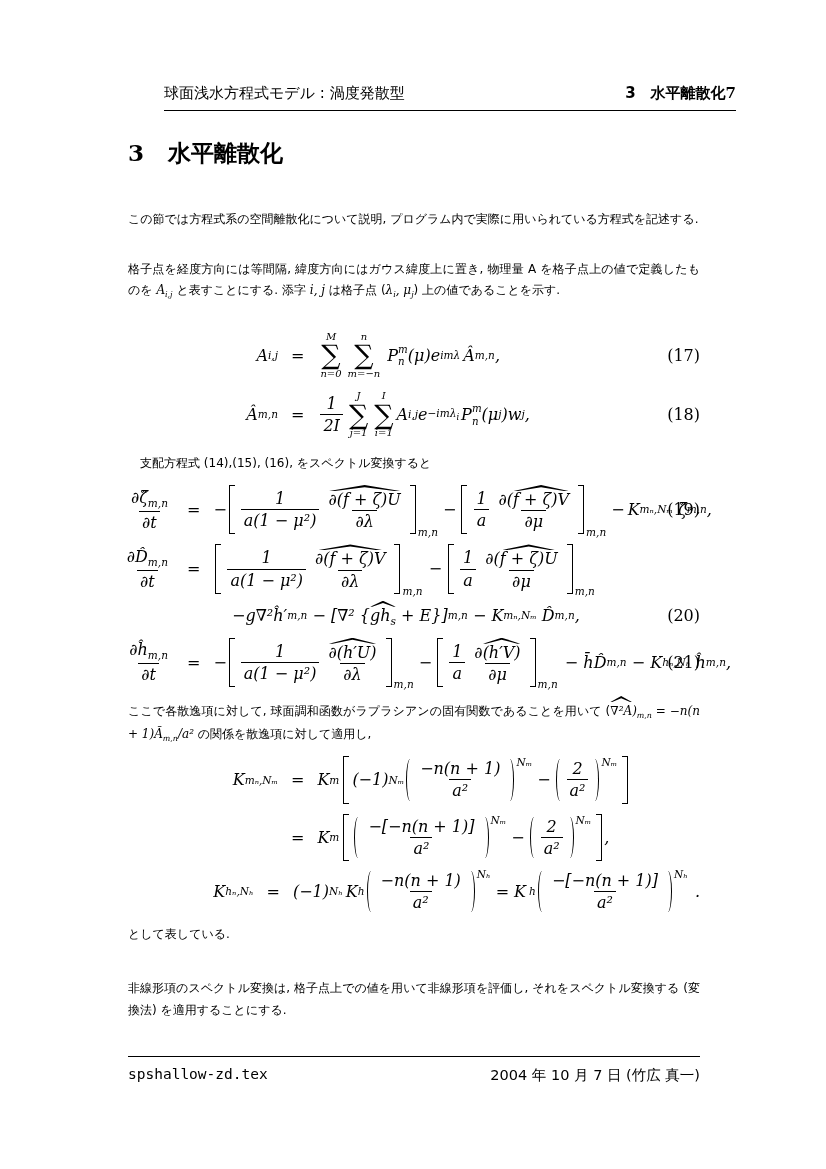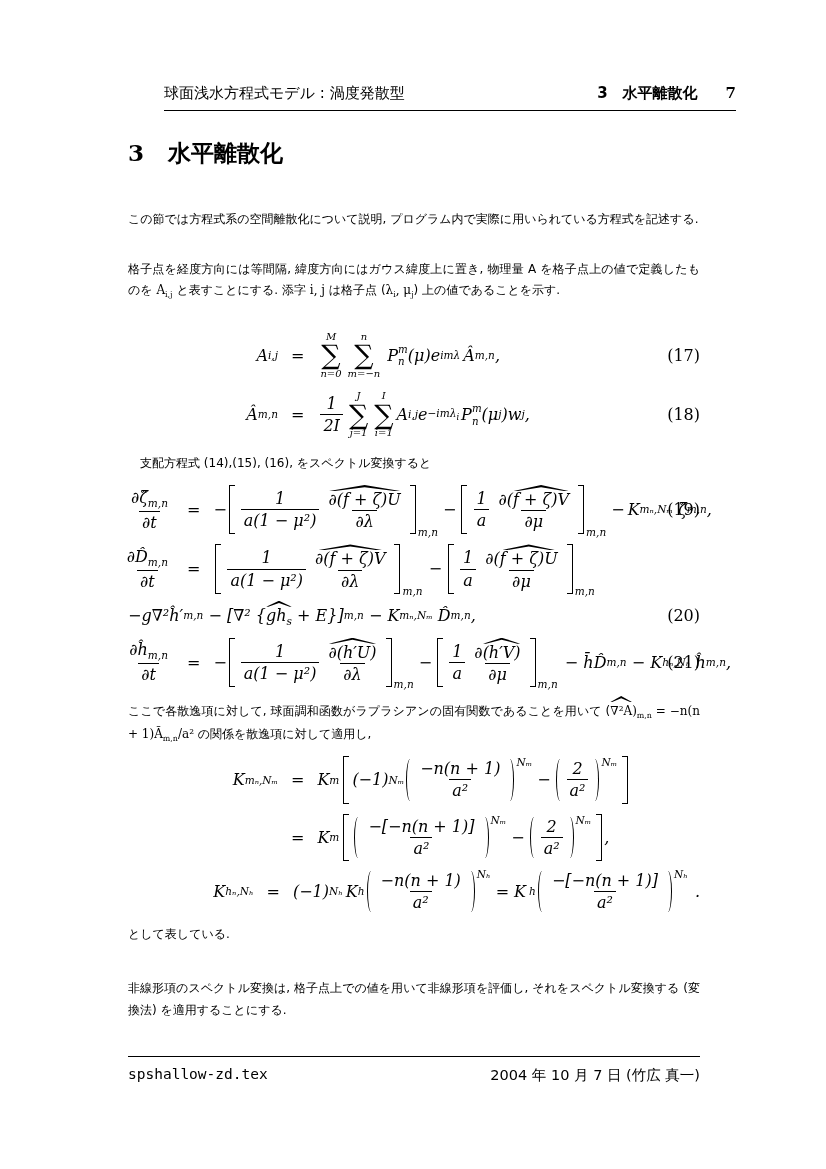--- a/index.html
+++ b/index.html
@@ -1,32 +1,32 @@
 <!DOCTYPE html>
 <html><head>
 <meta charset="utf-8">
 <style>
   html,body{margin:0;padding:0;background:#ffffff;}
   .page{position:relative;width:826px;height:1169px;background:#ffffff;color:#000;overflow:hidden;}
 
   
   .header{position:absolute;top:84px;left:128px;width:572px;display:flex;justify-content:space-between;align-items:flex-end;padding-bottom:7px;border-bottom:1px solid #000;font-size:15px;margin-left:36px;}
   .h-left{font-family:"DejaVu Sans","Liberation Sans",sans-serif;}
-  .h-right{display:flex;align-items:baseline;gap:28px;font-weight:bold;}
+  .h-right{display:flex;align-items:baseline;font-weight:bold;}
   .h-sec{font-family:"DejaVu Sans","Liberation Sans",sans-serif;}
   .h-page{font-family:"DejaVu Serif","Liberation Serif",serif;}
 
   .content{position:absolute;top:138px;left:128px;width:572px;}
 
   .heading{display:flex;align-items:baseline;gap:24px;font-size:23px;font-weight:bold;margin:0 0 40px 0;}
   .heading .num{font-family:"DejaVu Serif","Liberation Serif",serif;}
   .heading .ttl{font-family:"DejaVu Sans","Liberation Sans",sans-serif;}
 
   .para{font-family:"DejaVu Sans","Liberation Sans",sans-serif;font-size:12px;line-height:1.8;text-align:justify;margin:0 0 28px 0;}
-  .mi{font-family:"DejaVu Serif","Liberation Serif",serif;}
+  .mi{font-family:"DejaVu Serif","Liberation Serif",serif;font-style:italic;}
   sub{font-size:66%;}
   sup{font-size:66%;}
   sup sub{font-size:80%;}
 
   
   .eq{position:relative;display:flex;align-items:center;font-family:"DejaVu Serif","Liberation Serif",serif;font-style:italic;font-size:16px;line-height:1.2;margin:10px 0;white-space:pre;}
   .lhs{width:150px;display:inline-flex;justify-content:flex-end;align-items:center;}
   .lhs2{width:46px;display:inline-flex;justify-content:flex-end;align-items:center;}
   .rel{margin:0 13px;font-style:normal;}
   .eqnum{position:absolute;right:0;font-style:normal;}
@@ -54,21 +54,21 @@
   .pk.l{border-left:1.5px solid #000;border-radius:60% 0 0 60% / 50% 0 0 50%;}
   .pk.r{border-right:1.5px solid #000;border-radius:0 60% 60% 0 / 0 50% 50% 0;}
   .psup{font-size:66%;margin-left:2px;transform:translateY(-20%);}
 
   .wh{position:relative;display:inline-block;padding-top:2px;}
   .wh::before{content:"";position:absolute;top:-3px;left:1%;width:98%;height:6px;background:#000;
     clip-path:polygon(0 100%,50% 0,100% 100%,92% 100%,50% 36%,8% 100%);}
 
   .ss{display:inline-flex;flex-direction:column;align-items:flex-start;justify-content:center;font-size:64%;line-height:1.25;}
 
-  .cont{}
+  .cont{margin-left:104px;}
 
   
   .footer{position:absolute;top:1056px;left:128px;width:572px;border-top:1px solid #000;padding-top:9px;display:flex;justify-content:space-between;font-size:14.5px;}
   .f-left{font-family:"DejaVu Sans Mono","Liberation Mono",monospace;}
   .f-right{font-family:"DejaVu Sans","Liberation Sans",sans-serif;}
 </style>
 </head>
 <body>
 
 <div class="page">

